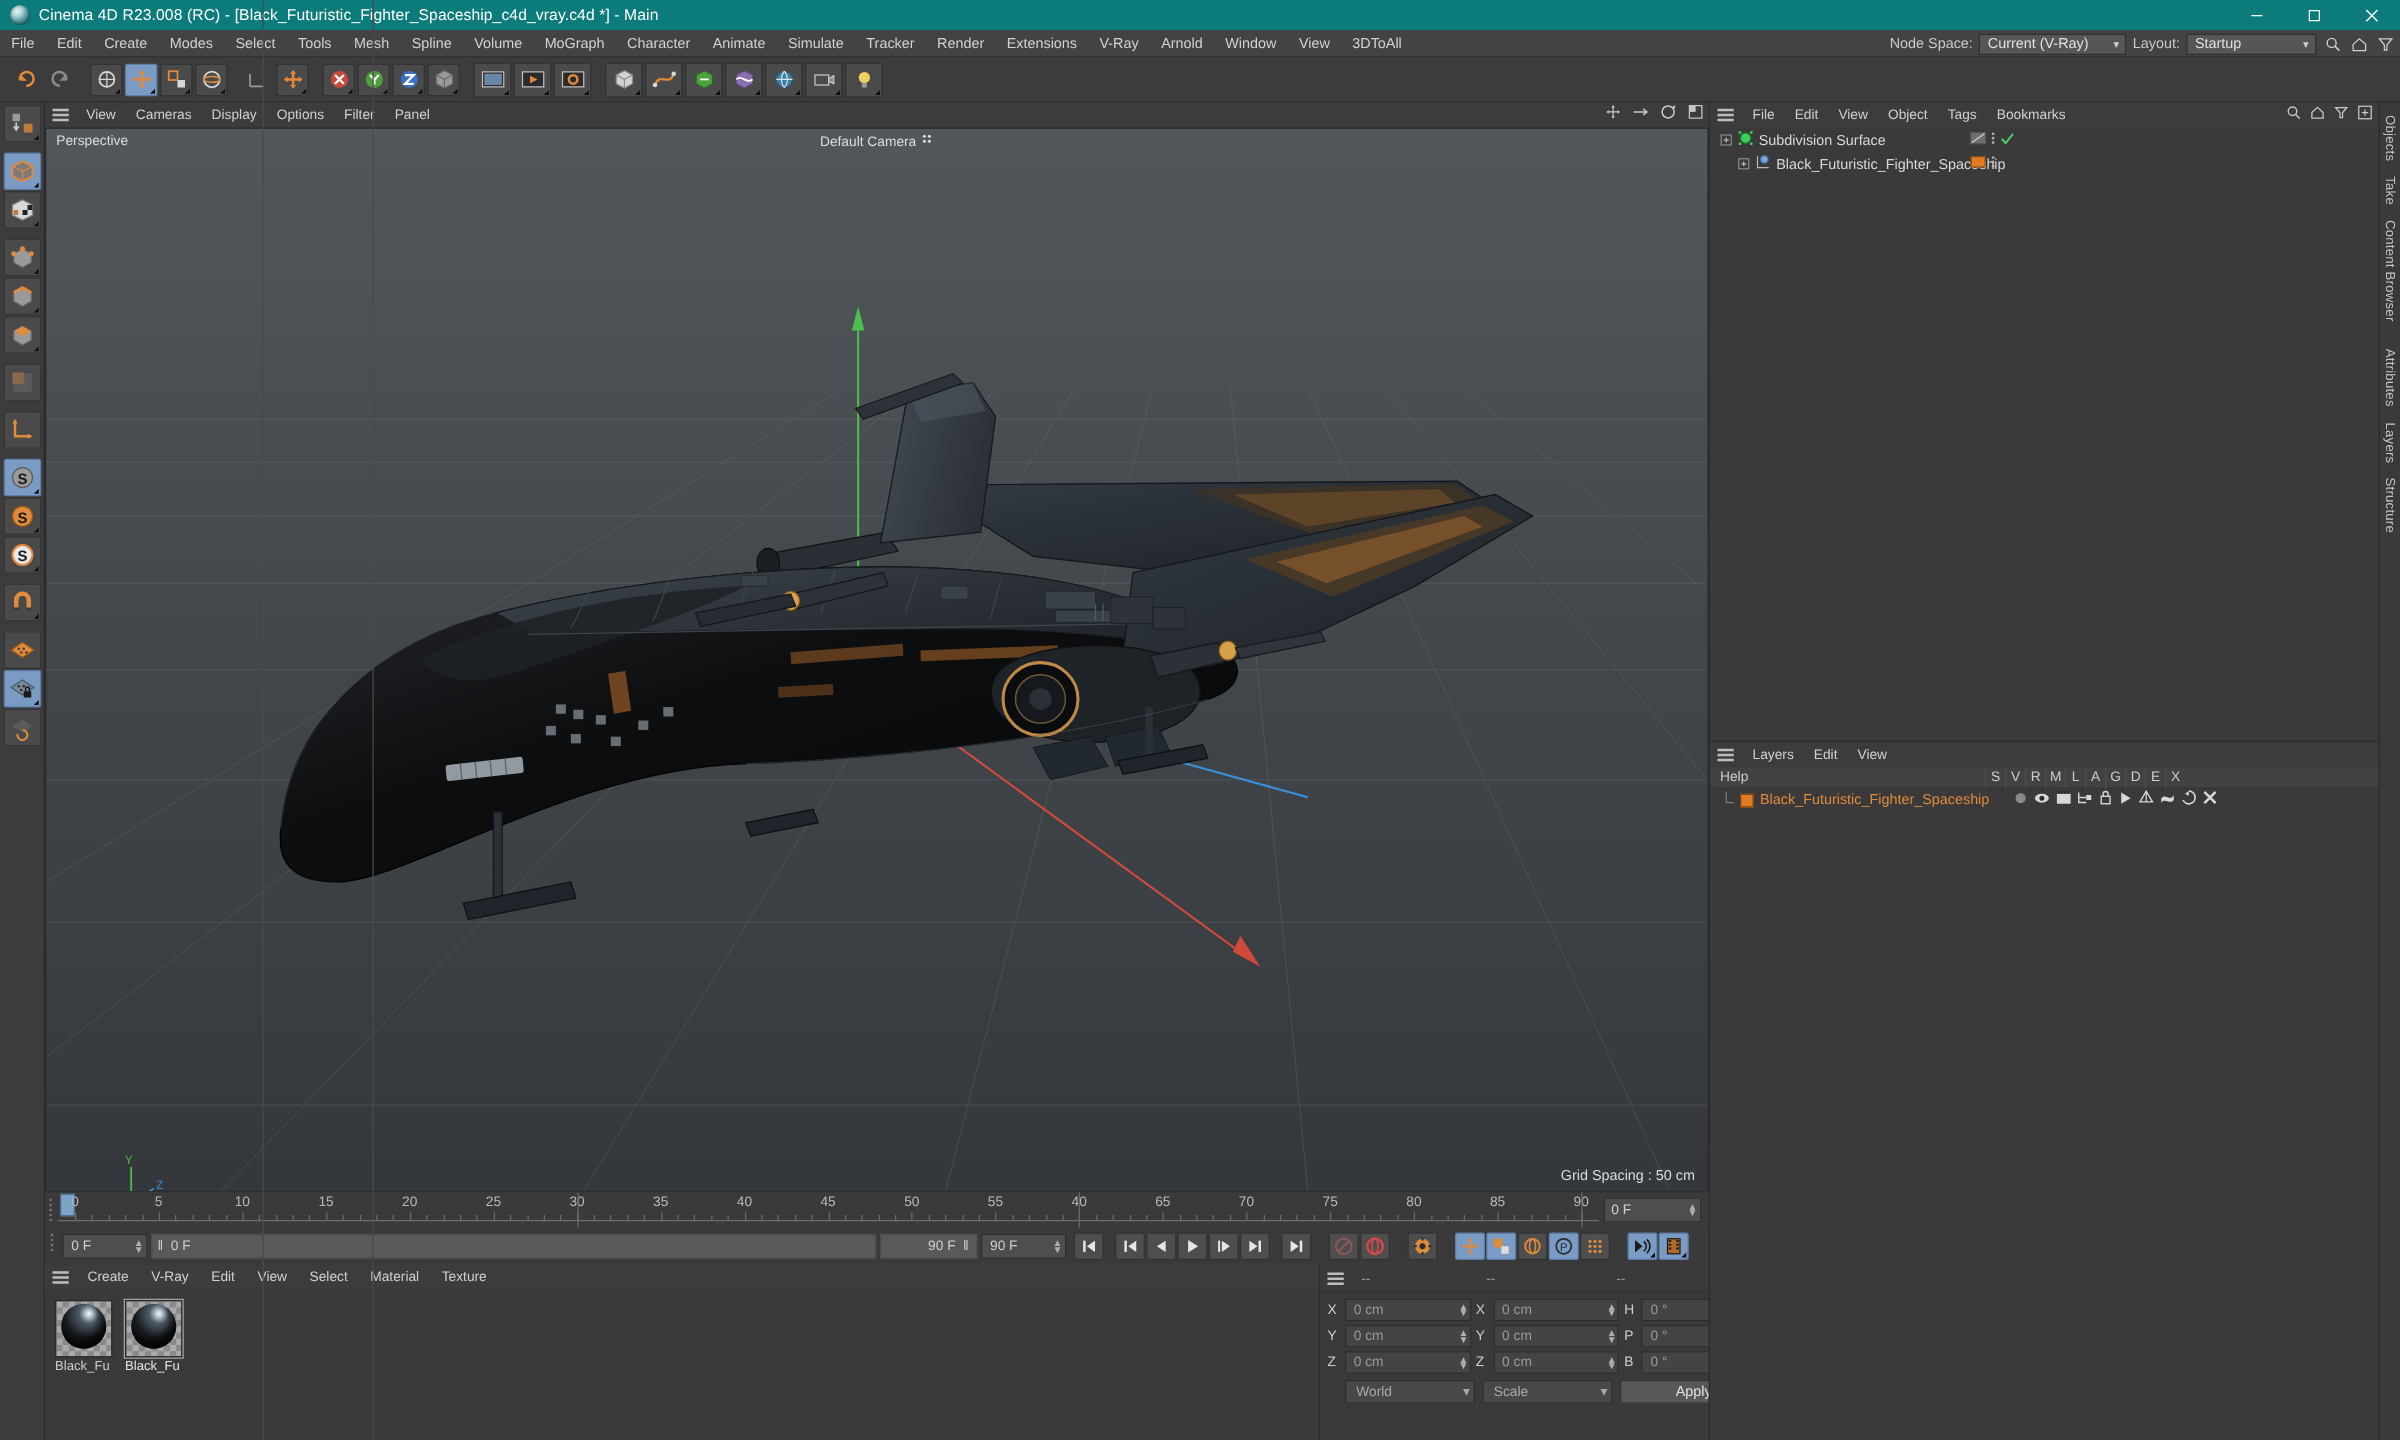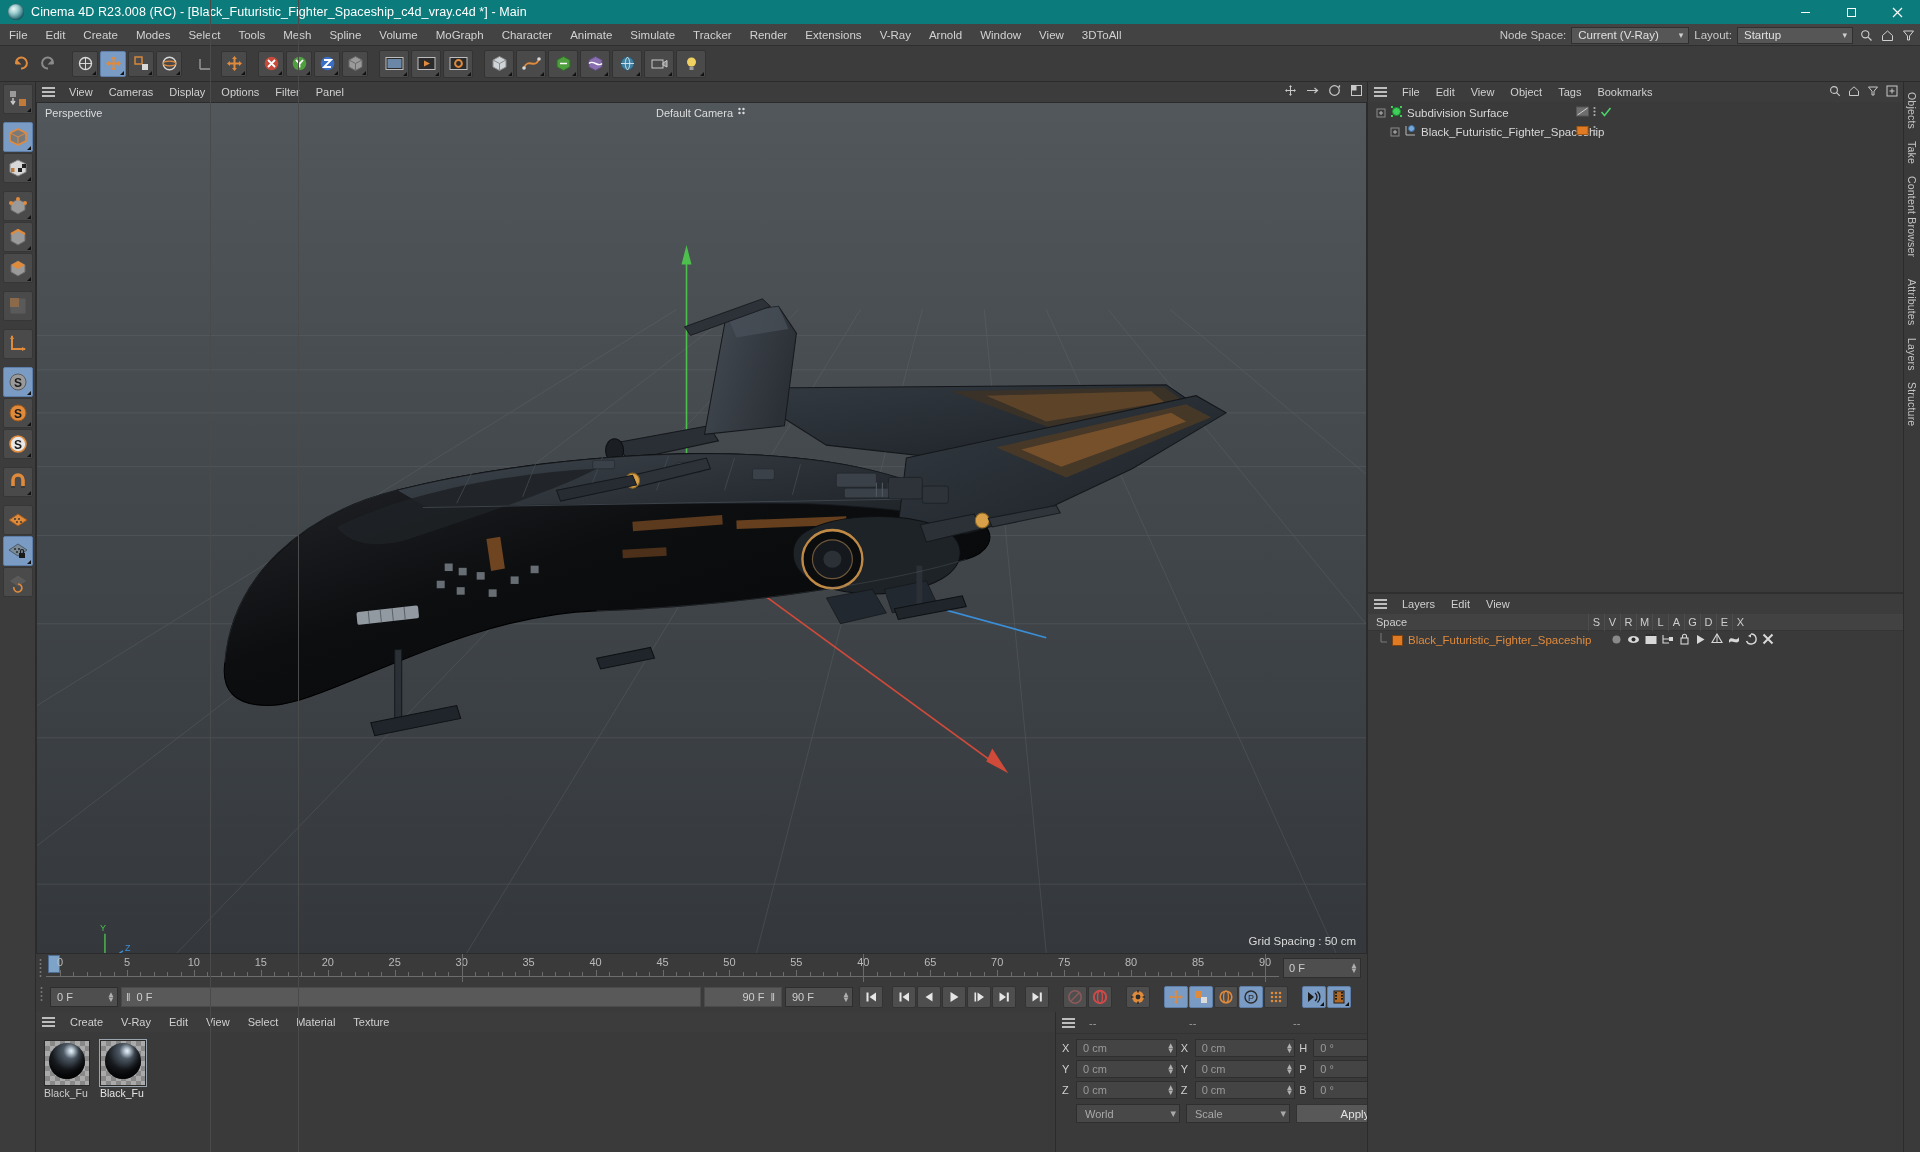--- a/index.html
+++ b/index.html
@@ -273,21 +273,21 @@
     <div class="mi">View</div>
     <div class="mi">3DToAll</div>
 
     <div class="menuright">
       <span class="lbl">Node Space:</span>
       <div class="selbox" style="width:118px">
         <span>Current (V-Ray)</span>
         <span class="carat">▾</span>
       </div>
       <span class="lbl">Layout:</span>
-      <div class="selbox" style="width:116px">
+      <div class="selbox" style="width:104px">
         <span>Startup</span>
         <span class="carat">▾</span>
       </div>
       <div class="icobtn">
         <svg width="13" height="13" viewBox="0 0 13 13">
             <circle cx="5.3" cy="5.3" r="3.6" fill="none" stroke="#cfcfcf" stroke-width="1.1"></circle>
             <path d="M8.1 8.1 L11.5 11.5" stroke="#cfcfcf" stroke-width="1.2"></path>
           </svg>
       </div>
       <div class="icobtn">
@@ -1351,21 +1351,21 @@
           <span class="ham" style="margin:0 7px 0 2px">
               <i></i>
               <i></i>
               <i></i>
             </span>
           <div class="mi">Layers</div>
           <div class="mi">Edit</div>
           <div class="mi">View</div>
         </div>
         <div class="lcols">
-          <div class="nmh">Space</div>
+          <div class="nmh">Help</div>
           <div class="ch">S</div>
           <div class="ch">V</div>
           <div class="ch">R</div>
           <div class="ch">M</div>
           <div class="ch">L</div>
           <div class="ch">A</div>
           <div class="ch">G</div>
           <div class="ch">D</div>
           <div class="ch">E</div>
           <div class="ch">X</div>

